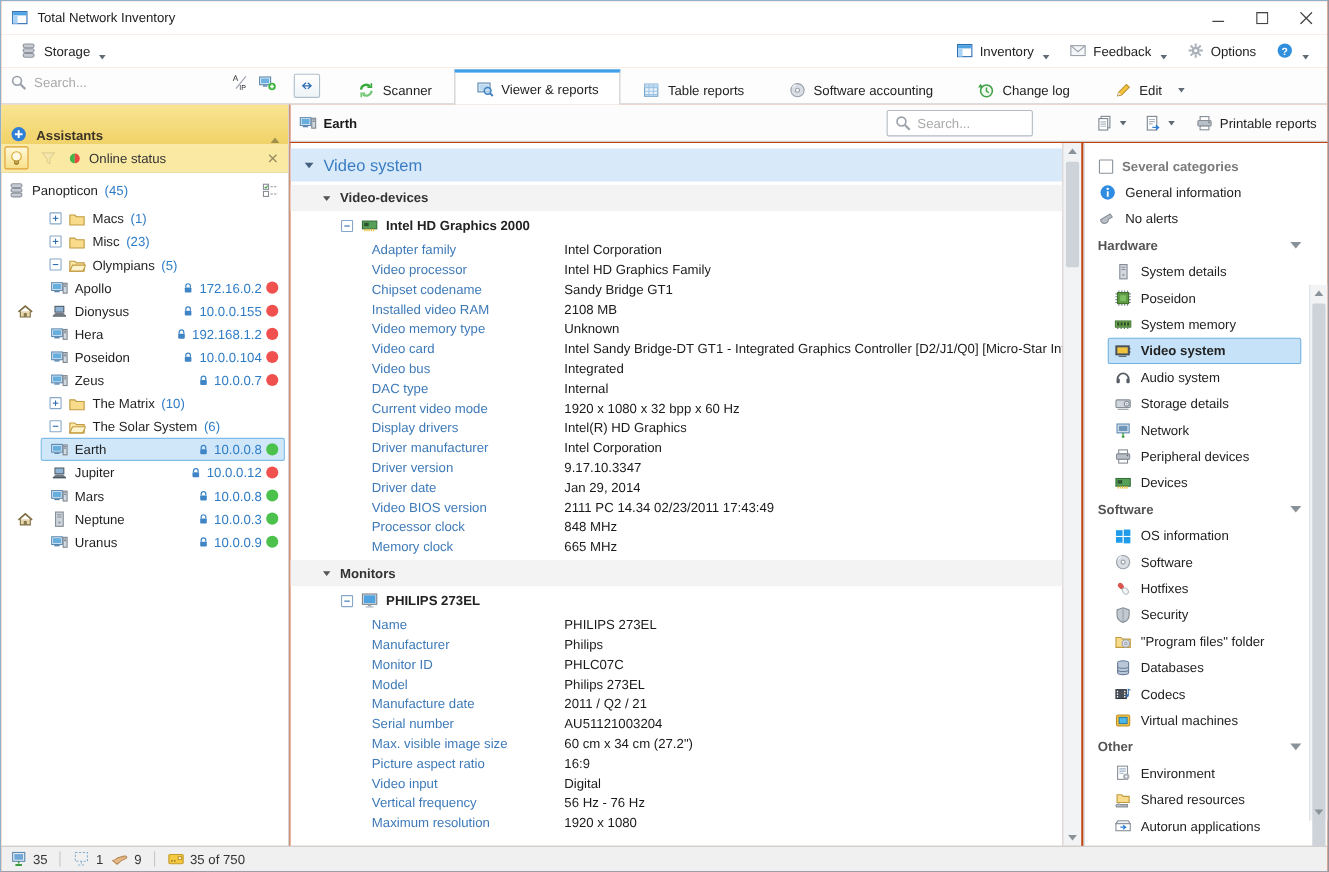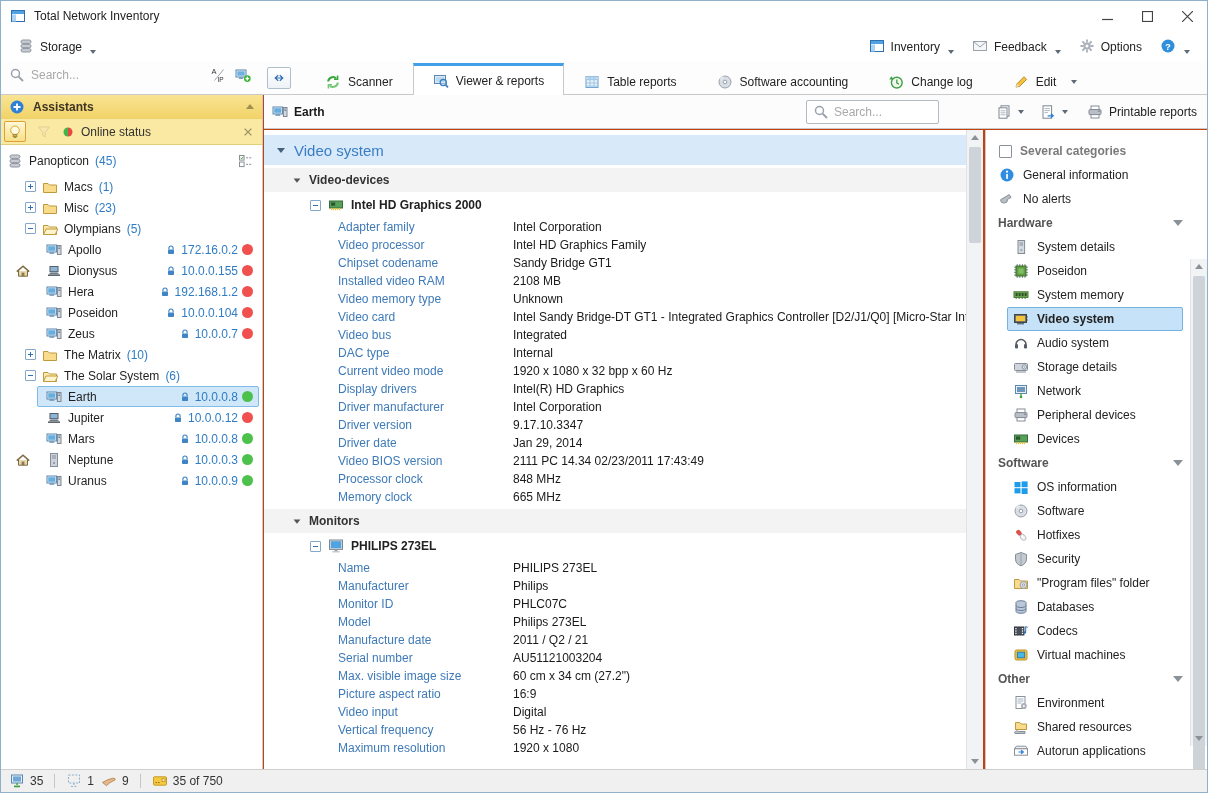--- a/index.html
+++ b/index.html
@@ -33,38 +33,38 @@
   .sq-btn { width:24px; height:22px; border:1px solid #aebecb; background:linear-gradient(#fff,#eef3f7); display:flex; align-items:center; justify-content:center; border-radius:2px; }
   .tabs { position:absolute; left:262px; bottom:-1px; display:flex; align-items:flex-end; }
   .tabs .sq-btn { margin:0 14px 6px 4px; }
   .tab { height:28px; display:flex; align-items:center; gap:7px; padding:0 19px; color:#222; border:1px solid transparent; border-bottom:none; }
   .tab.active { height:32px; background:#fff; border-color:#c9c9c9; border-top:3px solid #3fa0e8; z-index:3; }
   .tab .caret { margin-left:8px; }
 
   
   .leftpanel { position:absolute; left:0; top:94px; width:262px; bottom:23px; background:#fff; border-right:1px solid #c9c9c9; overflow:hidden; }
   .assist { border-bottom:1px solid #e3cf77; }
-  .assist-head { height:24px; background:linear-gradient(#f9e493,#f1d369); display:flex; align-items:center; gap:8px; padding:0 8px; border-bottom:1px solid #ecd36e; }
+  .assist-head { height:36px; background:linear-gradient(#f9e493,#f1d369); display:flex; align-items:flex-end; gap:8px; padding:0 8px; border-bottom:1px solid #ecd36e; }
   .assist-head .ttl { font-weight:bold; color:#3c3525; }
   .assist-collapse { margin-left:auto; width:0; height:0; border-left:4px solid transparent; border-right:4px solid transparent; border-bottom:5px solid #a08f4e; }
   .assist-row { height:25px; background:#fae9a2; display:flex; align-items:center; gap:7px; padding:0 8px 0 3px; }
   .bulb-btn { width:22px; height:21px; display:flex; align-items:center; justify-content:center; border-radius:2px; }
   .bulb-btn.on { background:linear-gradient(#fff8d8,#f7e089); border:1px solid #dd9f33; }
   .bulb-btn.off { opacity:.55; }
   .assist-x { margin-left:auto; }
   .assist-label { color:#333; }
 
   
   .tree { padding-top:5px; }
   .trow { height:21px; display:flex; align-items:center; gap:6px; }
   .trow .lbl { color:#1f1f1f; white-space:nowrap; }
   .trow .cnt { color:#2f7cc6; }
   .trow.root { padding-left:6px; margin-bottom:5px; }
   .trow.root .ropt { margin-left:auto; margin-right:8px; }
-  .trow.grp { padding-left:24px; }
+  .trow.grp { padding-left:8px;margin-left:36px; }
   .xbox { position:relative; width:11px; height:11px; flex:0 0 11px; border:1px solid #86a7c8; background:#fff; border-radius:1px; }
   .xbox::before { content:""; position:absolute; left:2px; right:2px; top:4px; border-top:1px solid #2f6fb2; }
   .xbox.plus::after { content:""; position:absolute; top:2px; bottom:2px; left:4px; border-left:1px solid #2f6fb2; }
   .trow.dev { padding-left:16px; }
   .homeslot { width:14px; flex:0 0 14px; display:flex; }
   .homeslot .ic { margin-left:-2px; }
   .hl { flex:1; display:flex; align-items:center; gap:6px; padding:0 5px 0 8px; height:21px; border:1px solid transparent; margin-right:3px; border-radius:2px; }
   .trow.sel .hl { background:#cfe7f9; border-color:#7fbce8; }
   .dev-right { margin-left:auto; display:flex; align-items:center; gap:4px; }
   .ip { color:#2f7cc6; }

